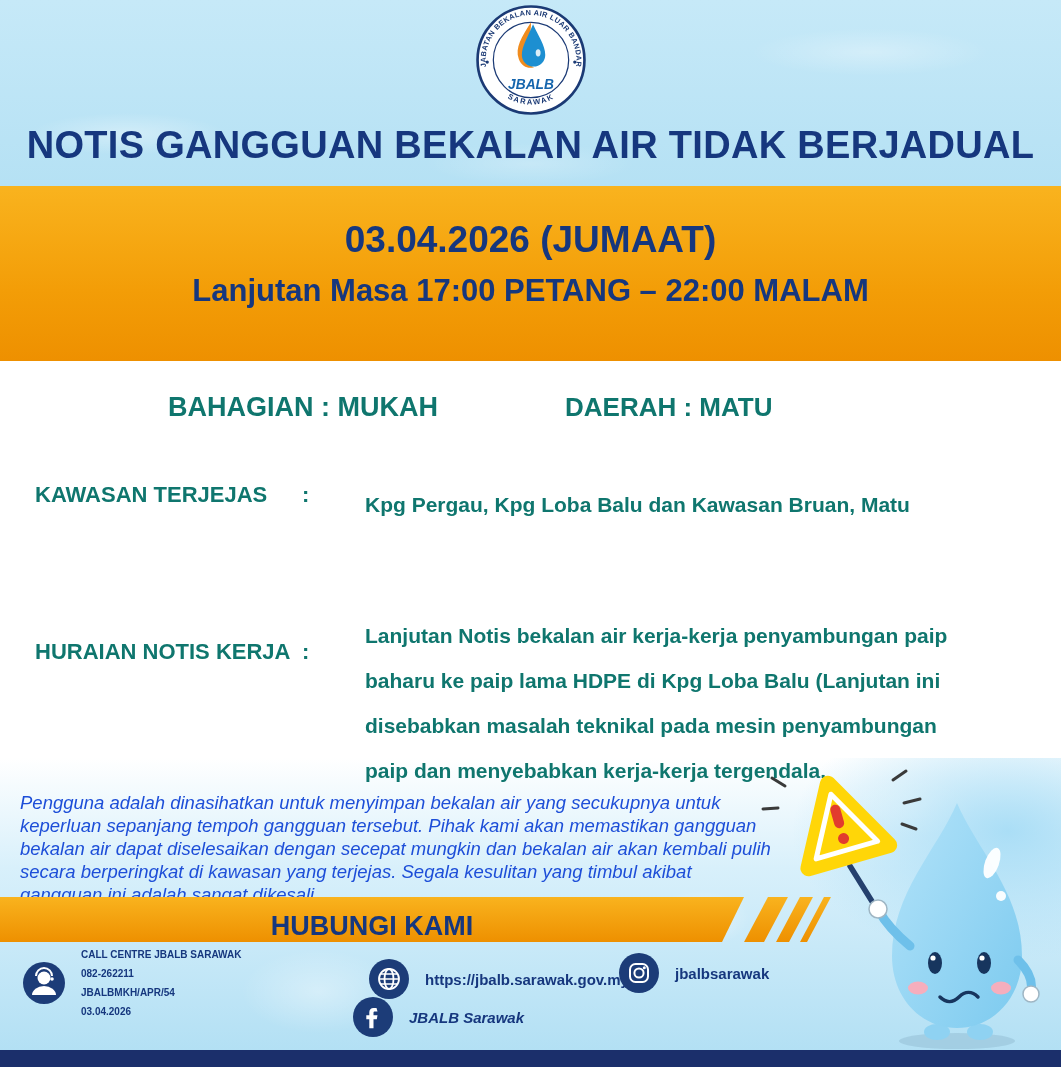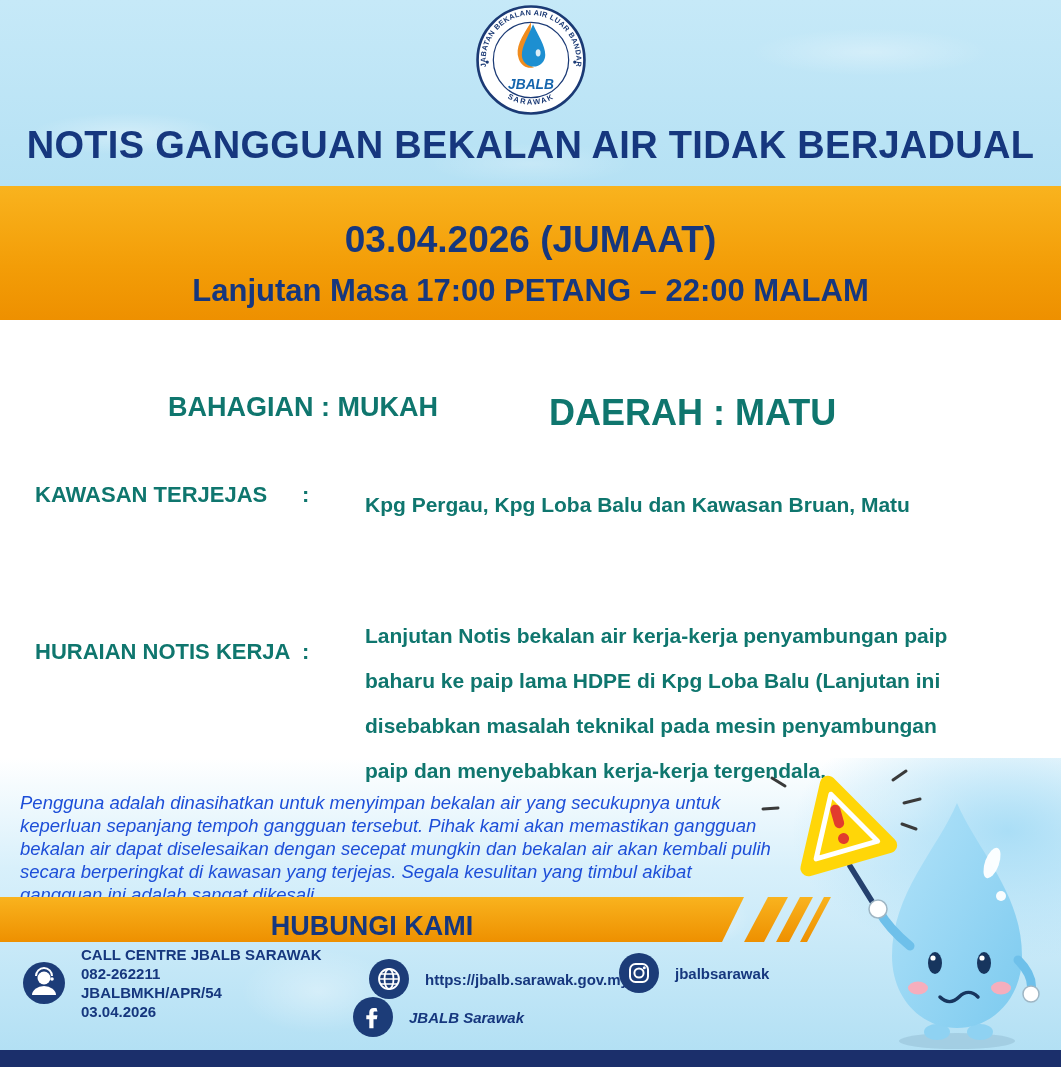--- a/index.html
+++ b/index.html
@@ -13,30 +13,30 @@
   .sec-top::before { content:""; position:absolute; inset:0;
     background:
       radial-gradient(140px 30px at 12% 72%, rgba(255,255,255,.35), transparent 70%),
       radial-gradient(170px 34px at 82% 28%, rgba(255,255,255,.30), transparent 70%),
       radial-gradient(150px 30px at 50% 88%, rgba(255,255,255,.22), transparent 70%); }
   .logo { position:absolute; top:4px; left:50%; transform:translateX(-50%); width:112px; height:112px; }
   .title { position:absolute; top:124px; left:0; width:100%; text-align:center;
     font-size:38px; line-height:42px; font-weight:bold; color:#16377e; letter-spacing:.3px; }
 
   
-  .sec-banner { position:absolute; top:186px; left:0; width:100%; height:134px;
+  .sec-banner { position:absolute; top:186px; left:0; width:100%; height:175px;
     background:linear-gradient(180deg,#f9b31e 0%, #f39d07 60%, #ee9000 100%);
     color:#16377e; text-align:center; }
   .banner-date { margin-top:32px; font-size:37px; line-height:44px; font-weight:bold; }
   .banner-time { margin-top:10px; font-size:31px; line-height:38px; font-weight:bold; }
 
   
   .txt-navy { color:#0f766e; font-weight:bold; position:absolute; z-index:2; }
   .bahagian { left:168px; top:392px; font-size:27px; }
-  .daerah   { left:549px; top:392px; font-size:36px; }
+  .daerah   { left:565px; top:392px; font-size:26px; }
   .kawasan-label { left:35px;  top:482px; font-size:22px; }
   .kawasan-colon { left:302px; top:482px; font-size:22px; }
   .kawasan-value { left:365px; top:493px; font-size:21px; width:600px; }
   .huraian-label { left:35px;  top:639px; font-size:22px; }
   .huraian-colon { left:302px; top:639px; font-size:22px; }
   .huraian-value { left:365px; top:613px; font-size:21px; width:602px; line-height:45px; }
 
   
   .water-bg { position:absolute; top:758px; left:0; width:100%; height:292px; z-index:1;
     background:
@@ -61,21 +61,21 @@
   .stripe2 { left:788px; width:13px; }
   .stripe3 { left:812px; width:7px; }
 
   
   .ci { position:absolute; display:flex; align-items:center; gap:15px; z-index:2;
     color:#16377e; font-weight:bold; }
   .ci-phone { left:22px;  top:945px; }
   .ci-web   { left:368px; top:958px; }
   .ci-fb    { left:352px; top:996px;font-style:italic; }
   .ci-ig    { left:618px; top:952px; }
-  .ci .lines div { font-size:15px; line-height:19px; }
+  .ci .lines div { font-size:10px; line-height:19px; }
   .ci .single { font-size:15px; }
   .cicon { flex:0 0 auto; }
 
   .footer { position:absolute; left:0; bottom:0; width:100%; height:17px;
     background:#1b2f6b; z-index:4; }
 
   .mascot { position:absolute; left:752px; top:748px; width:309px; height:302px; z-index:3; }
 </style>
 </head>
 <body>

